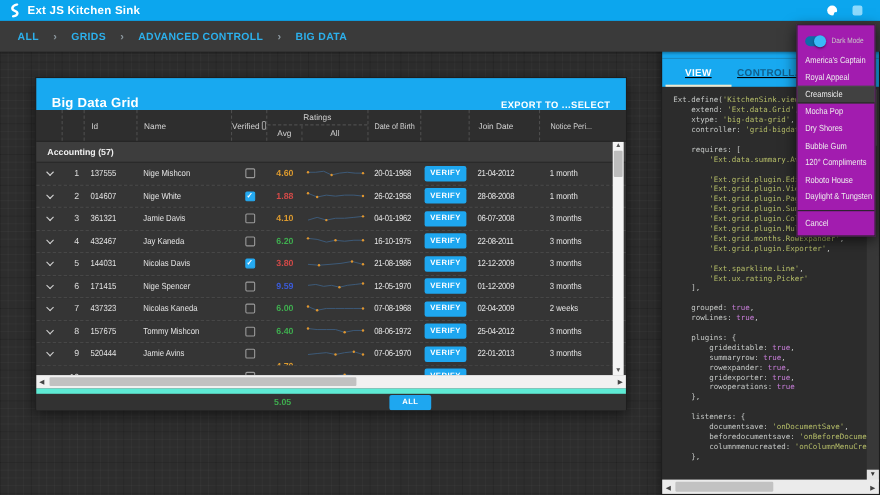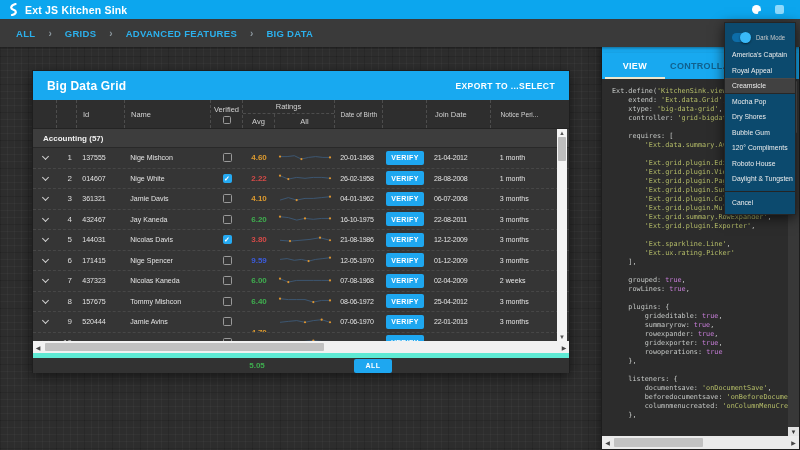--- a/index.html
+++ b/index.html
@@ -25,35 +25,35 @@
     border-radius:50%; background:#0ca6ee; }
   .apps-ico { width:9px; height:9px; background:#8edafc; border-radius:2px; }
   
   .crumb-bar { position:absolute; left:0; top:19px; width:800px; height:28px; background:#3a3a3a;
     display:flex; align-items:center; padding-left:16px; gap:13px; z-index:4; box-shadow:0 1px 3px rgba(0,0,0,.4); }
   .bc-item { color:#2cb0ec; font-size:9.5px; font-weight:bold; letter-spacing:.3px; text-decoration:none; cursor:pointer; }
   .bc-sep { color:#8f9b a3; color:#8d989f; font-size:10px; font-weight:bold; }
   
   .grid-panel { position:absolute; left:32px; top:70px; width:538px; height:303px; background:#313131;
     border:1px solid #1e1e1e; box-shadow:0 4px 12px rgba(0,0,0,.5); z-index:3; }
-  .gp-header { height:29px; background:#18a9f0; display:flex; align-items:center; padding:0 14px; }
+  .gp-header { height:29px; background:#18a9f0; display:flex; align-items:flex-end; padding:0 14px; }
   .gp-title { color:#fff; font-size:12px; font-weight:bold; letter-spacing:.2px; }
   .gp-btn { color:#fff; font-size:8.5px; font-weight:bold; letter-spacing:.4px; cursor:pointer; }
   .gp-export { margin-left:auto; }
   
   .col-hdr { height:29px; background:#2e2e2e; display:flex; border-bottom:1px solid #242424;
     color:#d2d2d2; font-size:7.5px; }
   .hcell { border-right:1px dashed #4d4d4d; display:flex; align-items:center; overflow:hidden; }
   .hcell:last-child { border-right:none; }
   .c-exp{width:24px}.c-num{width:20px}.c-id{width:48px}.c-name{width:86px}.c-ver{width:32px}
   .c-avg{width:32px}.c-all{width:60px}.c-dob{width:48px}.c-vfy{width:44px}.c-join{width:64px}
   .c-not{flex:1;min-width:0}
   .h-left { padding-left:6px; }
   .h-center { justify-content:center; }
-  .ver-stack { flex-direction:column; justify-content:center; gap:2px; }
+  .ver-stack { justify-content:center; gap:2px; }
   .ratings-group { width:92px; display:flex; flex-direction:column; border-right:1px dashed #4d4d4d; }
   .rg-top { height:14px; display:flex; align-items:center; justify-content:center; border-bottom:1px dashed #4d4d4d; }
   .rg-bottom { flex:1; display:flex; }
   .rg-bottom .hcell { height:100%; }
   .cnd { display:inline-block; transform:scaleX(.88); transform-origin:left center; white-space:nowrap; }
   .cndc { display:inline-block; transform:scaleX(.88); transform-origin:center center; white-space:nowrap; }
   
   .group-hdr { height:19px; background:#3d3d3d; border-bottom:1px solid #292929; display:flex;
     align-items:center; padding-left:10px; color:#f0f0f0; font-size:8px; font-weight:bold; }
   
@@ -85,42 +85,42 @@
   .g-hscroll .arr.right { margin-left:auto; }
   
   .summary-row { position:absolute; left:0; top:282px; width:100%; height:20px; background:#323232;
     border-top:5px solid #5eead4; display:flex; align-items:center; font-size:8px; }
   .sum-avg { font-weight:bold; text-align:center; }
   
   .details-panel { position:absolute; left:601px; top:22px; width:199px; height:428px; background:#2c2c2c;
     border:1px solid #1d1d1d; box-shadow:0 4px 12px rgba(0,0,0,.5); z-index:3; }
   .dt-header { height:30px; background:#18a9f0; display:flex; align-items:center; padding-left:13px; }
   .dt-title { color:#fff; font-size:12.5px; font-weight:bold; }
-  .dt-tabs { height:26px; background:#18a9f0; display:flex; box-shadow:0 2px 4px rgba(0,0,0,.35); }
+  .dt-tabs { height:26px; background:#18a9f0; display:flex; box-shadow:0 2px 4px rgba(0,0,0,.35);text-decoration:underline; }
   .tab { width:66px; display:flex; align-items:center; justify-content:center; font-size:9px;
     font-weight:bold; color:#11608d; letter-spacing:.3px; position:relative; cursor:pointer; }
   .tab.active { color:#fff; }
   .tab.active::after { content:""; position:absolute; left:3px; right:3px; bottom:0; height:2px; background:#efe7cd; }
   .code-area { position:absolute; left:0; top:56px; width:188px; height:359px; overflow:hidden;
     background:#2c2c2c; padding:8px 0 0 10px; }
   .code-line { font-family:"DejaVu Sans Mono", monospace; font-size:6.8px; line-height:9px;
     color:#c5c8c6; white-space:pre; }
   .code-line .str { color:#b5bd68; }
   .code-line .bool { color:#c77dd8; }
   .d-vscroll { position:absolute; right:0; top:56px; width:11px; height:359px; background:#383838; cursor:pointer; }
   .d-vthumb { position:absolute; top:2px; left:2px; width:7px; height:52px; background:#555; border-radius:1px; }
   .d-varr { position:absolute; bottom:0; left:0; width:11px; height:11px; background:#e3e3e3;
     color:#333; font-size:6px; text-align:center; line-height:11px; }
   .d-hscroll { position:absolute; left:0; bottom:0; width:100%; height:13px; background:#ebebeb;
     display:flex; align-items:center; cursor:pointer; }
   .d-hscroll .arr { font-size:6px; color:#444; width:11px; text-align:center; }
   .d-hthumb { height:9px; background:#c2c2c2; border-radius:1px; width:45%; margin-left:1px; }
   .d-hscroll .arr.right { margin-left:auto; }
   
-  .theme-menu { position:absolute; left:724px; top:22px; width:72px; background:#0c4a6e;
+  .theme-menu { position:absolute; left:724px; top:22px; width:72px; background:#a21caf;
     box-shadow:0 3px 12px rgba(0,0,0,.65); z-index:10; padding:4px 0 4px 0; border:1px solid #252525; }
   .toggle-row { height:20px; display:flex; align-items:center; padding-left:7px; gap:6px; cursor:pointer; }
   .tgl { position:relative; width:18px; height:9px; background:#0d6da8; border-radius:5px; flex:none; }
   .tgl-knob { position:absolute; right:-1px; top:-1px; width:11px; height:11px; border-radius:50%;
     background:#39b9f8; box-shadow:0 1px 2px rgba(0,0,0,.5); }
   .toggle-label { color:#c9c9c9; font-size:7px; }
   .menu-item { height:15.5px; display:flex; align-items:center; padding-left:7px; color:#ededed;
     font-size:8px; cursor:pointer; }
   .menu-item > span, .toggle-label > span { display:inline-block; transform:scaleX(.85);
     transform-origin:left center; white-space:nowrap; }
@@ -139,21 +139,21 @@
     <span class="palette-ico"></span>
     <span class="apps-ico"></span>
   </div>
 </div>
 
 <div class="crumb-bar">
     <a class="bc-item">ALL</a>
     <span class="bc-sep">›</span>
     <a class="bc-item">GRIDS</a>
     <span class="bc-sep">›</span>
-    <a class="bc-item">ADVANCED FEATURES</a>
+    <a class="bc-item">ADVANCED CONTROLL</a>
     <span class="bc-sep">›</span>
     <a class="bc-item">BIG DATA</a>
   </div>
 
 <div class="grid-panel">
   <div class="gp-header">
     <span class="gp-title">Big Data Grid</span>
     <span class="gp-btn gp-export">EXPORT TO ...</span>
     <span class="gp-btn">SELECT</span>
   </div>
@@ -247,21 +247,21 @@
         <div class="cell c-id">
           <span class="cnd" style="padding-left:6px">014607</span>
         </div>
         <div class="cell c-name">
           <span class="cnd" style="padding-left:6px">Nige White</span>
         </div>
         <div class="cell c-ver">
           <span class="cb checked">✓</span>
         </div>
         <div class="cell c-avg">
-          <span class="avg-val" style="color: rgb(212, 74, 72);">2.22</span>
+          <span class="avg-val" style="color: rgb(212, 74, 72);">1.88</span>
         </div>
         <div class="cell c-all">
           <svg width="54" height="12" class="spark">
             <polyline points="2.0,3.7 10.3,7.1 18.7,5.4 27.0,6.3 35.3,5.4 43.7,5.4 52.0,6.3" fill="none" stroke="#3d5a78" stroke-width="0.9"></polyline>
             <circle cx="2" cy="3.6999999999999993" r="1.1" fill="#e0962f"></circle>
             <circle cx="10.333333333333334" cy="7.1" r="1.1" fill="#e0962f"></circle>
             <circle cx="52" cy="6.25" r="1.1" fill="#e0962f"></circle>
           </svg>
         </div>
         <div class="cell c-dob">
@@ -617,21 +617,21 @@
       <div class="code-line">&nbsp;</div>
       <div class="code-line">    requires: [</div>
       <div class="code-line">        <span class="str">'Ext.data.summary.Average'</span>,</div>
       <div class="code-line">&nbsp;</div>
       <div class="code-line">        <span class="str">'Ext.grid.plugin.Editable'</span>,</div>
       <div class="code-line">        <span class="str">'Ext.grid.plugin.ViewOptions'</span>,</div>
       <div class="code-line">        <span class="str">'Ext.grid.plugin.PagingToolbar'</span>,</div>
       <div class="code-line">        <span class="str">'Ext.grid.plugin.SummaryRow'</span>,</div>
       <div class="code-line">        <span class="str">'Ext.grid.plugin.ColumnResizing'</span>,</div>
       <div class="code-line">        <span class="str">'Ext.grid.plugin.MultiSelection'</span>,</div>
-      <div class="code-line">        <span class="str">'Ext.grid.summary.RowExpander'</span>,</div>
+      <div class="code-line">        <span class="str">'Ext.grid.months.RowExpander'</span>,</div>
       <div class="code-line">        <span class="str">'Ext.grid.plugin.Exporter'</span>,</div>
       <div class="code-line">&nbsp;</div>
       <div class="code-line">        <span class="str">'Ext.sparkline.Line'</span>,</div>
       <div class="code-line">        <span class="str">'Ext.ux.rating.Picker'</span></div>
       <div class="code-line">    ],</div>
       <div class="code-line">&nbsp;</div>
       <div class="code-line">    grouped: <span class="bool">true</span>,</div>
       <div class="code-line">    rowLines: <span class="bool">true</span>,</div>
       <div class="code-line">&nbsp;</div>
       <div class="code-line">    plugins: {</div>

